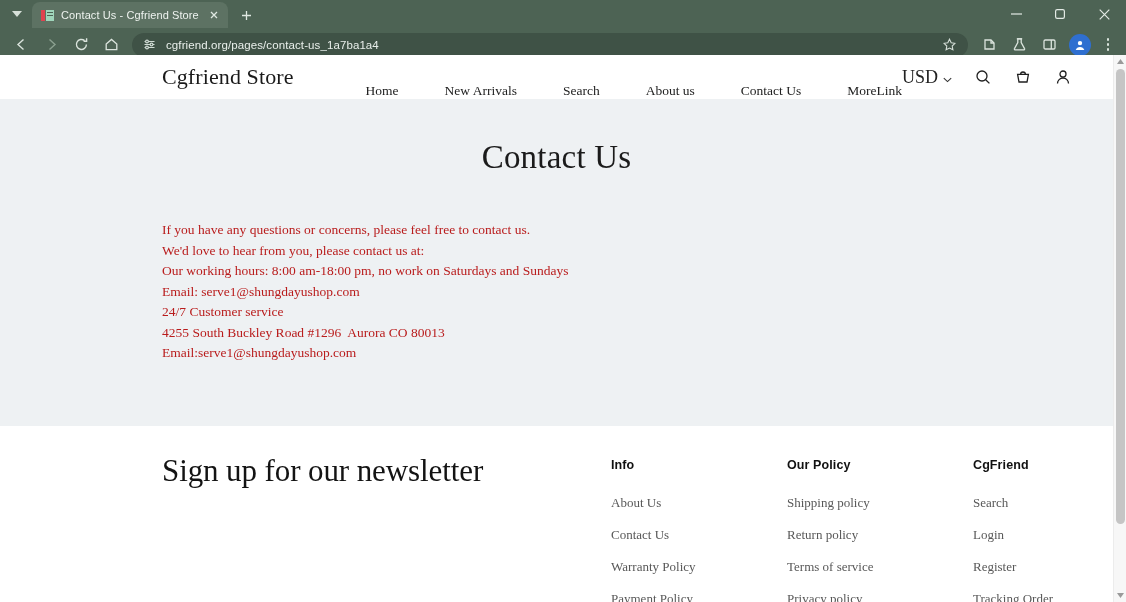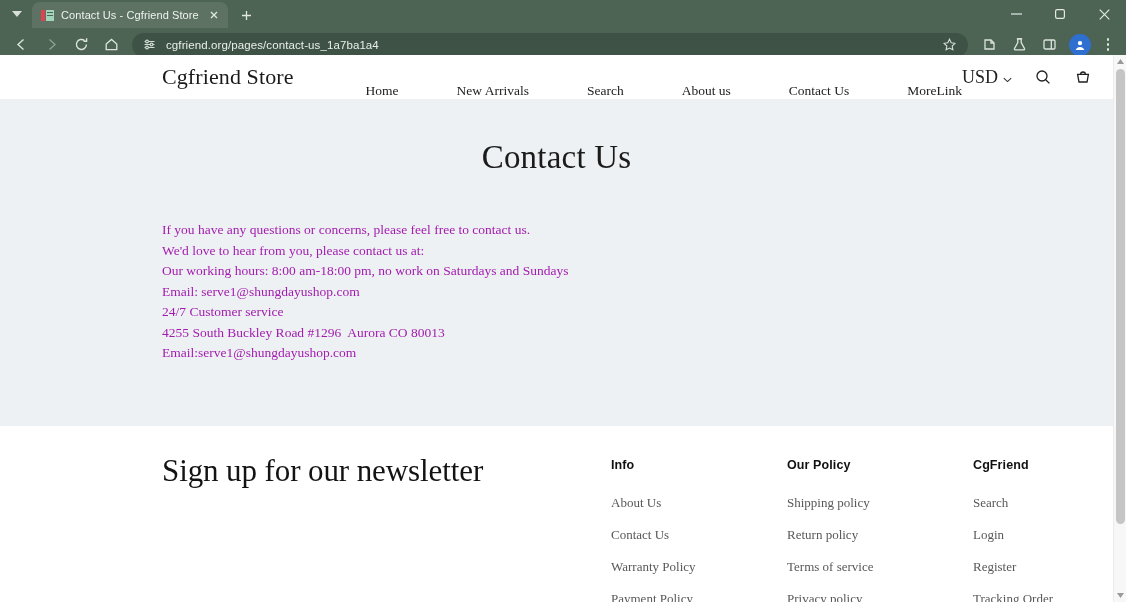--- a/index.html
+++ b/index.html
@@ -200,21 +200,21 @@
   .brand {
     font-family: "Liberation Serif", serif;
     font-size: 22px;
     color: #1a1a1a;
     letter-spacing: 0.1px;
     white-space: nowrap;
   }
   .site-nav {
     display: flex;
     align-items: flex-start;
-    gap: 58px;
+    gap: 46px;
     margin-left: 72px;
     margin-top: 27px;
   }
   .nav-link {
     font-family: "Liberation Serif", serif;
     font-size: 13.5px;
     color: #222222;
     white-space: nowrap;
   }
   .header-right {
@@ -247,21 +247,21 @@
     font-weight: 400;
     color: #1b1b1b;
     padding-top: 40px;
     letter-spacing: 0.2px;
   }
   .contact-body {
     margin: 44px 0 0 162px;
     font-family: "Liberation Serif", serif;
     font-size: 13.5px;
     line-height: 20.5px;
-    color: #a21caf;
+    color: #b91c1c;
     max-width: 700px;
   }
   .contact-body div { white-space: pre; }
 
   
   .footer {
     background: #ffffff;
     padding: 26px 0 0 0;
     position: relative;
   }

